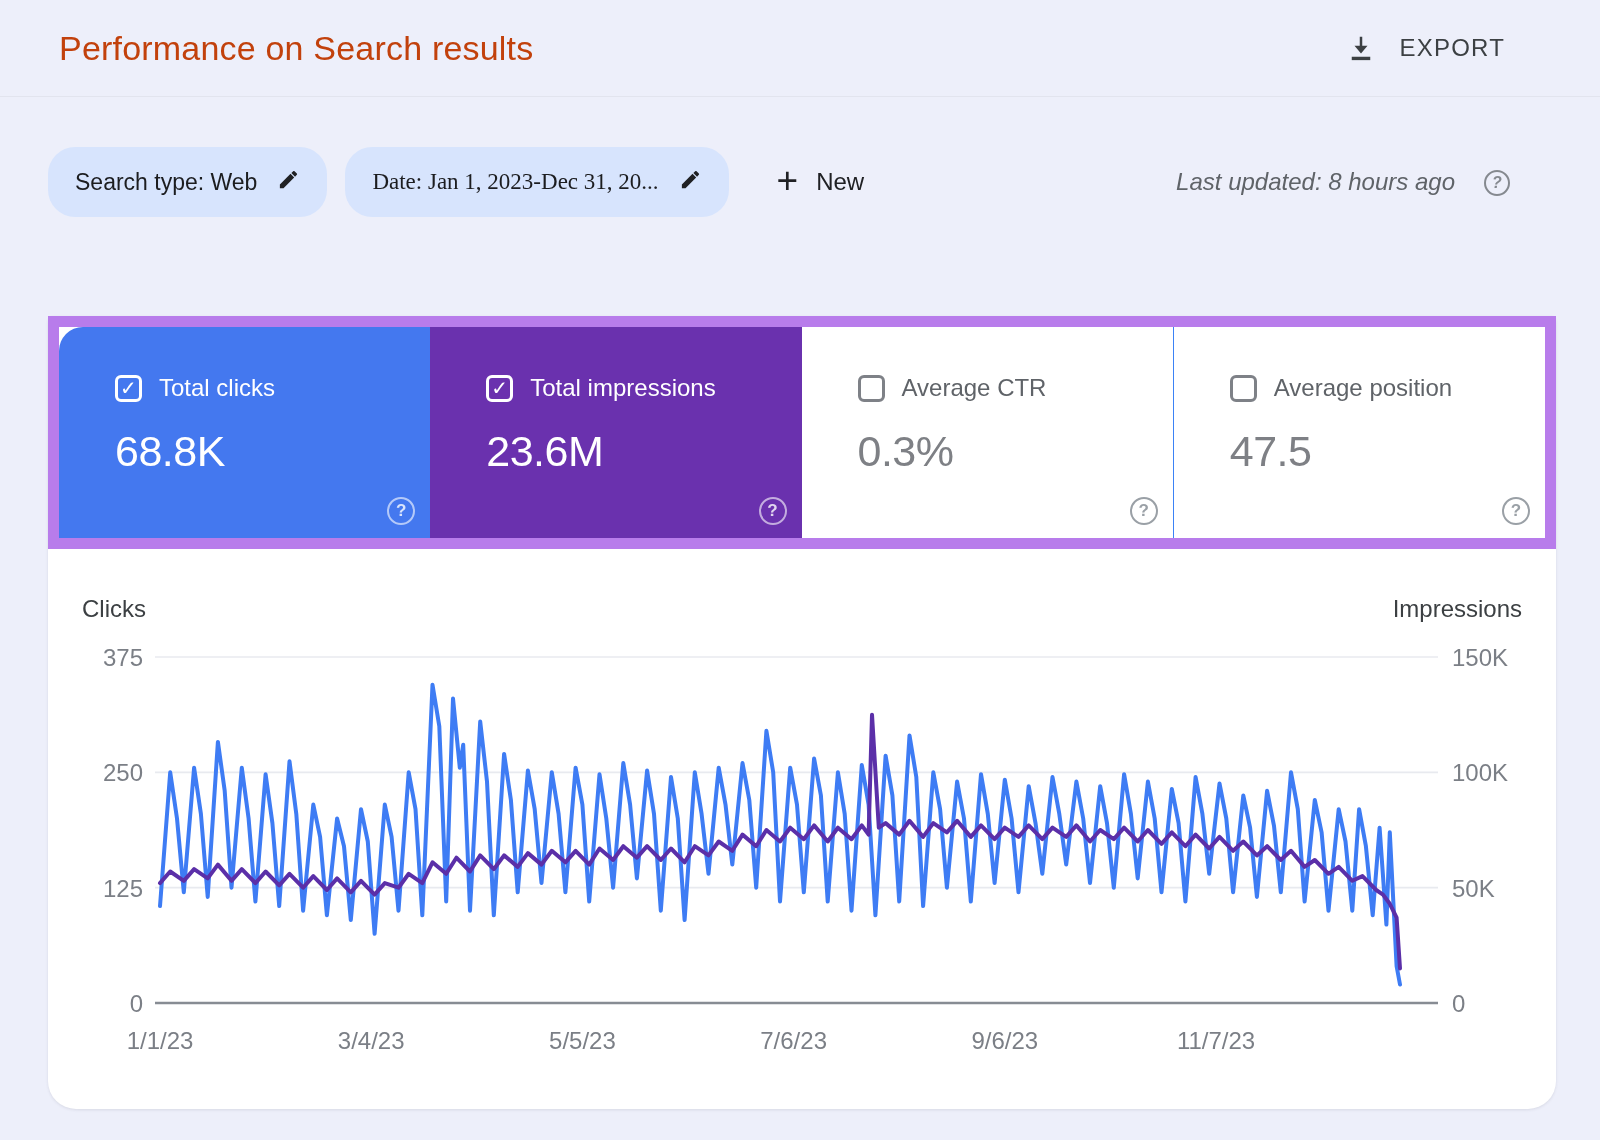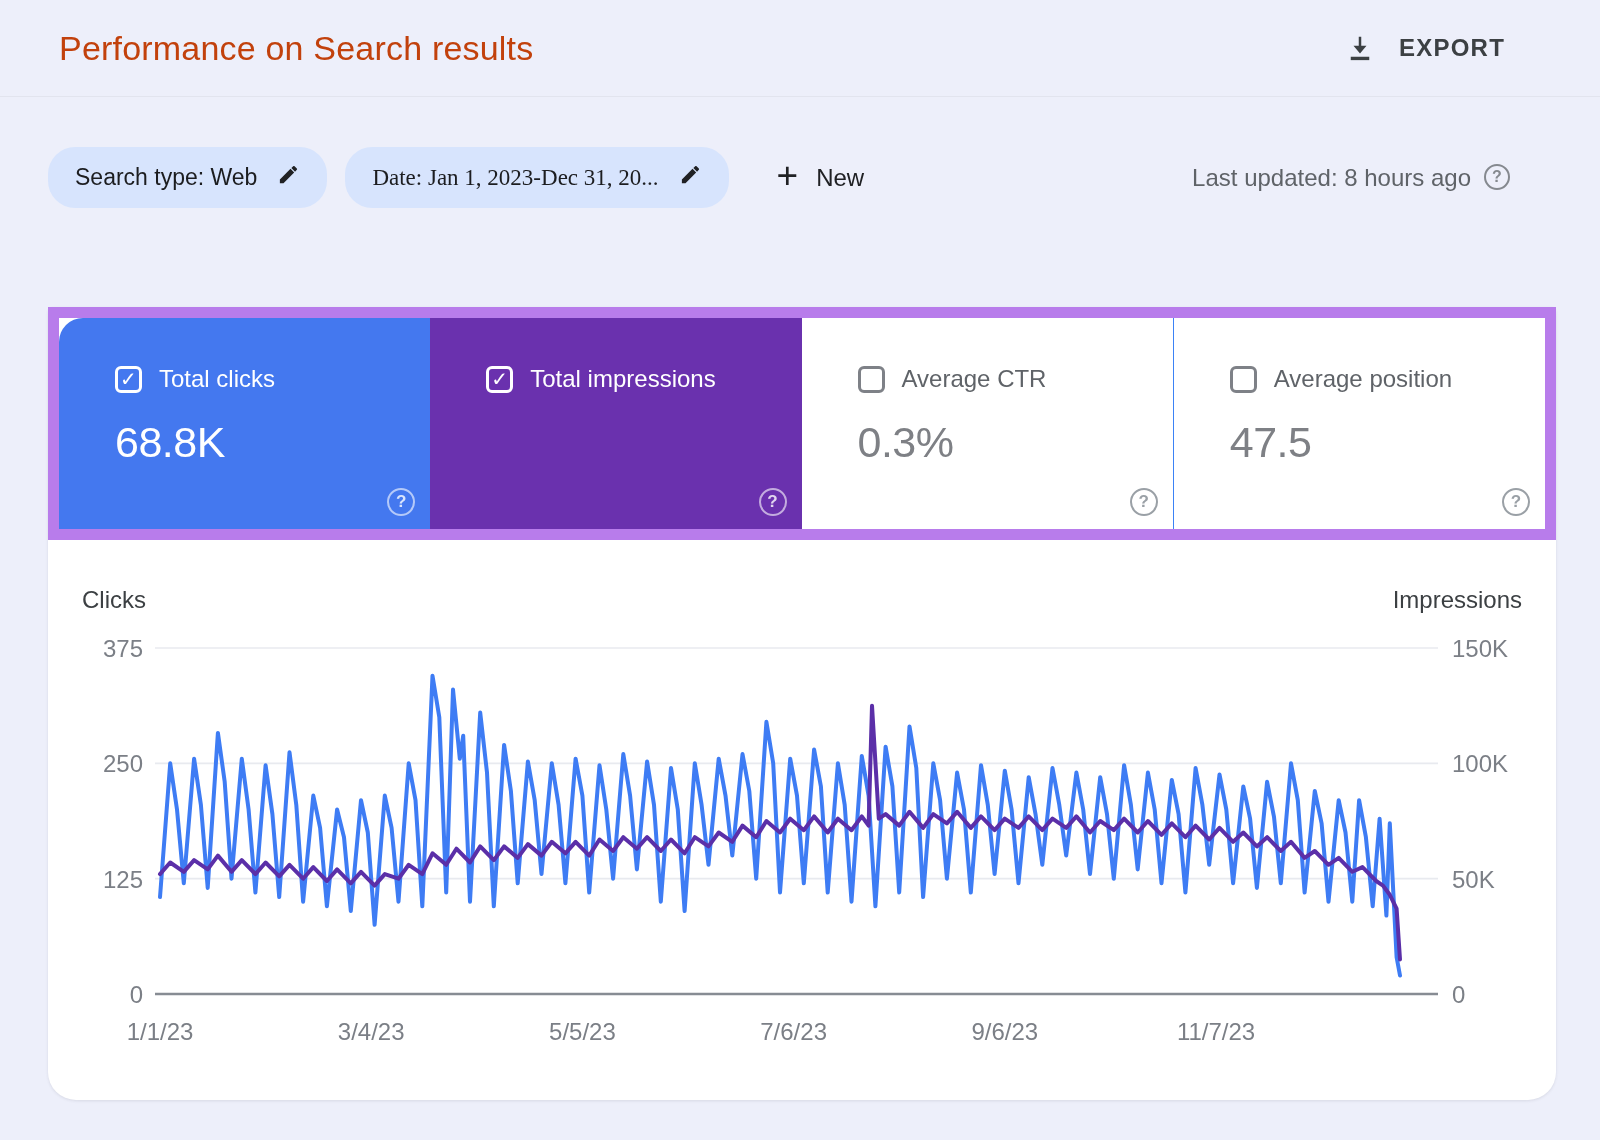--- a/index.html
+++ b/index.html
@@ -14,45 +14,45 @@
 
   
   .header {
     display:flex; align-items:center; justify-content:space-between;
     height:97px; padding:0 95px 0 59px;
     border-bottom:1px solid #e2e4ee;
   }
   .page-title { font-size:34px; font-weight:500; color:#c2410c; letter-spacing:.2px; }
   .export-btn {
     display:flex; align-items:center; gap:24px;
-    font-size:24px; font-weight:700; letter-spacing:1.2px; color:#3c4043;
+    font-size:24px; font-weight:400; letter-spacing:1.2px; color:#3c4043;
     cursor:pointer; background:none; border:none; padding:0;
     font-family:inherit;
   }
   .export-btn svg { display:block; }
 
   
   .filters { display:flex; align-items:center; margin-top:50px; padding:0 90px 0 48px; }
   .chip {
     display:flex; align-items:center; gap:20px;
-    height:61px; padding:0 27px; border-radius:27px;
+    height:70px; padding:0 27px; border-radius:27px;
     background:#d7e4fd; color:#1c1d20;
     font-size:23px; font-weight:500; cursor:pointer; white-space:nowrap;
   }
   .chip + .chip { margin-left:18px;font-family:Liberation Serif, serif; }
   .chip svg { flex:0 0 auto; }
   .new-btn {
     display:flex; align-items:center; gap:18px; margin-left:38px;
     font-size:24px; font-weight:500; color:#202124; cursor:pointer;
     background:none; border:none; padding:0 10px; font-family:inherit;
   }
   .plus-glyph { font-size:37px; font-weight:400; line-height:1; margin-top:-4px; }
   .last-updated {
-    display:flex; align-items:flex-start; gap:13px; margin-left:auto;
-    font-size:24px; color:#5f6368;
+    display:flex; align-items:flex-end; gap:29px; margin-left:auto;
+    font-size:24px; color:#5f6368;font-style:italic;
   }
   .qmark {
     width:26px; height:26px; border:2px solid #85898f; border-radius:50%;
     display:flex; align-items:center; justify-content:center;
     font-size:16px; font-weight:600; color:#85898f; flex:0 0 auto;
   }
 
   
   .main-card {
     margin:99px 44px 0 48px;
@@ -152,20 +152,21 @@
       </div>
       <div class="metric-value">68.8K</div>
       <span class="metric-help">?</span>
     </div>
 
     <div class="metric-card colored-card c1" style="background: rgb(106, 49, 174);">
       <div class="metric-label-row">
         <span class="mc-checkbox">✓</span>
         <span>Total impressions</span>
       </div>
+      <div class="metric-value">23.6M</div>
       <span class="metric-help">?</span>
     </div>
 
     <div class="metric-card white-card c2">
       <div class="metric-label-row">
         <span class="mc-checkbox"></span>
         <span>Average CTR</span>
       </div>
       <div class="metric-value">0.3%</div>
       <span class="metric-help">?</span>

